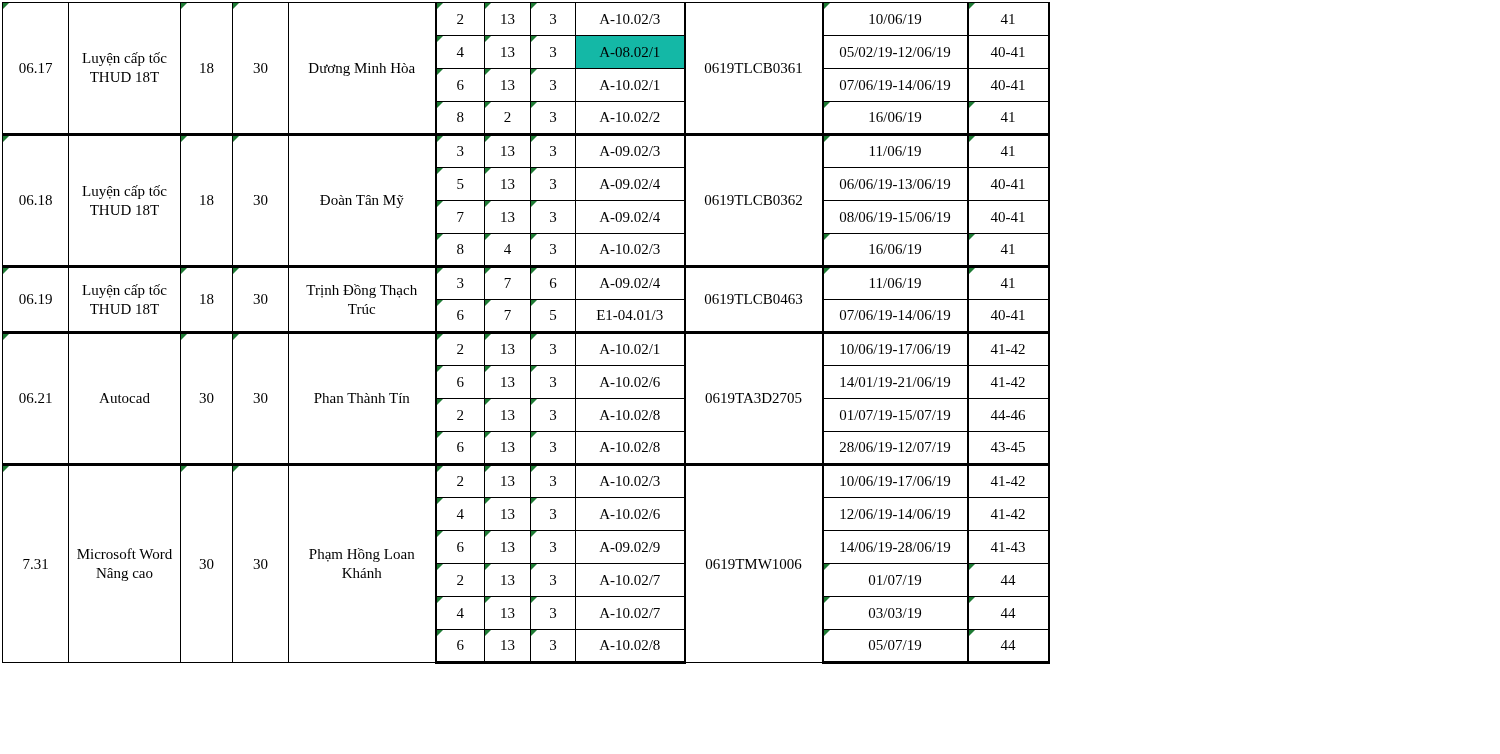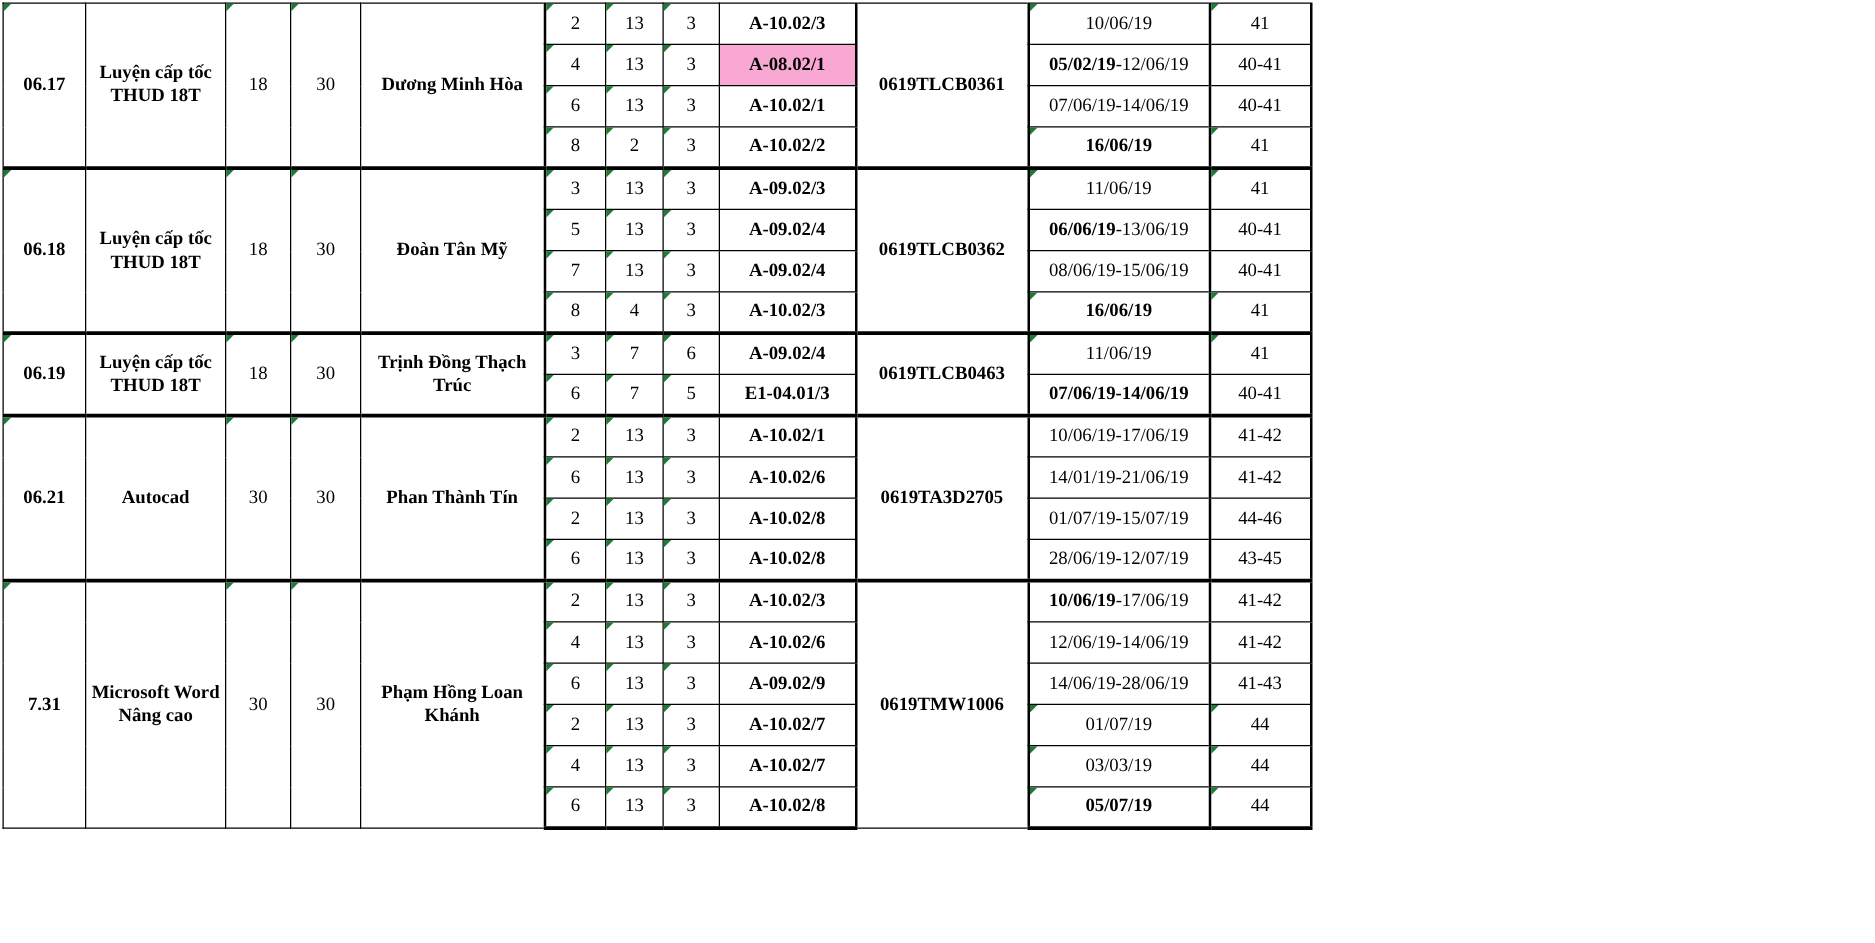--- a/index.html
+++ b/index.html
@@ -3,25 +3,25 @@
 <meta charset="utf-8">
 <style>
   *{box-sizing:border-box}
   html,body{margin:0;padding:0}
   body{width:1500px;height:754px;background:#ffffff;color:#000;
        font-family:"Liberation Serif","DejaVu Serif",serif;}
   .sheet{position:absolute;top:2px;left:2px}
   table{border-collapse:collapse;table-layout:fixed}
   td{border:1px solid #000;height:33px;text-align:center;vertical-align:middle;
      position:relative;padding:0 2px;font-size:15px;line-height:1.25;}
-  .b{font-weight:700}
+  .b{font-weight:400}
   tr.t3>td{border-top:3px solid #000}
   tr.last>td{border-bottom:3px solid #000}
   td.r2{border-right:2px solid #000}
-  td.hl{background:#f9a8d4}
+  td.hl{background:#14b8a6}
   .tri{position:absolute;top:0;left:0;width:0;height:0;
        border-top:6px solid #1E7B34;border-right:6px solid transparent}
 </style>
 </head>
 <body>
 
 <div class="sheet">
 <table>
 <colgroup>
   <col style="width:66px">

